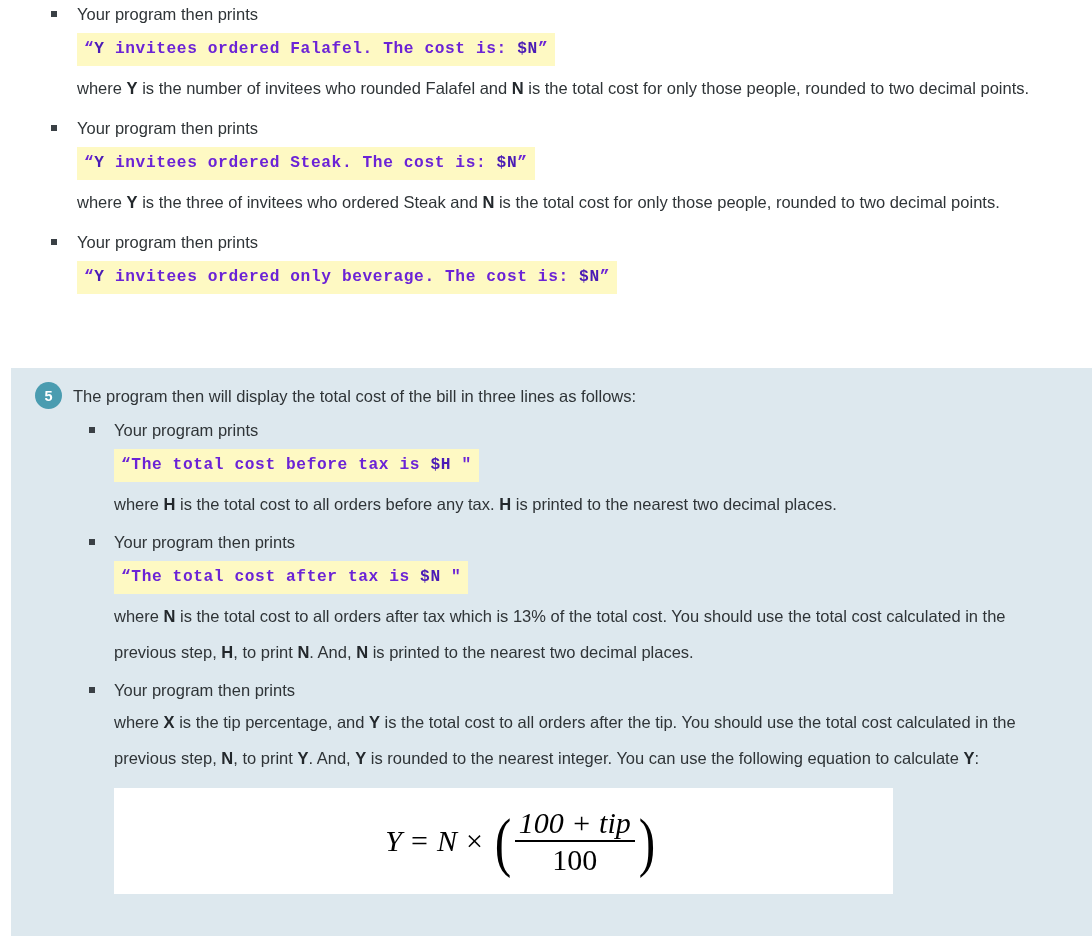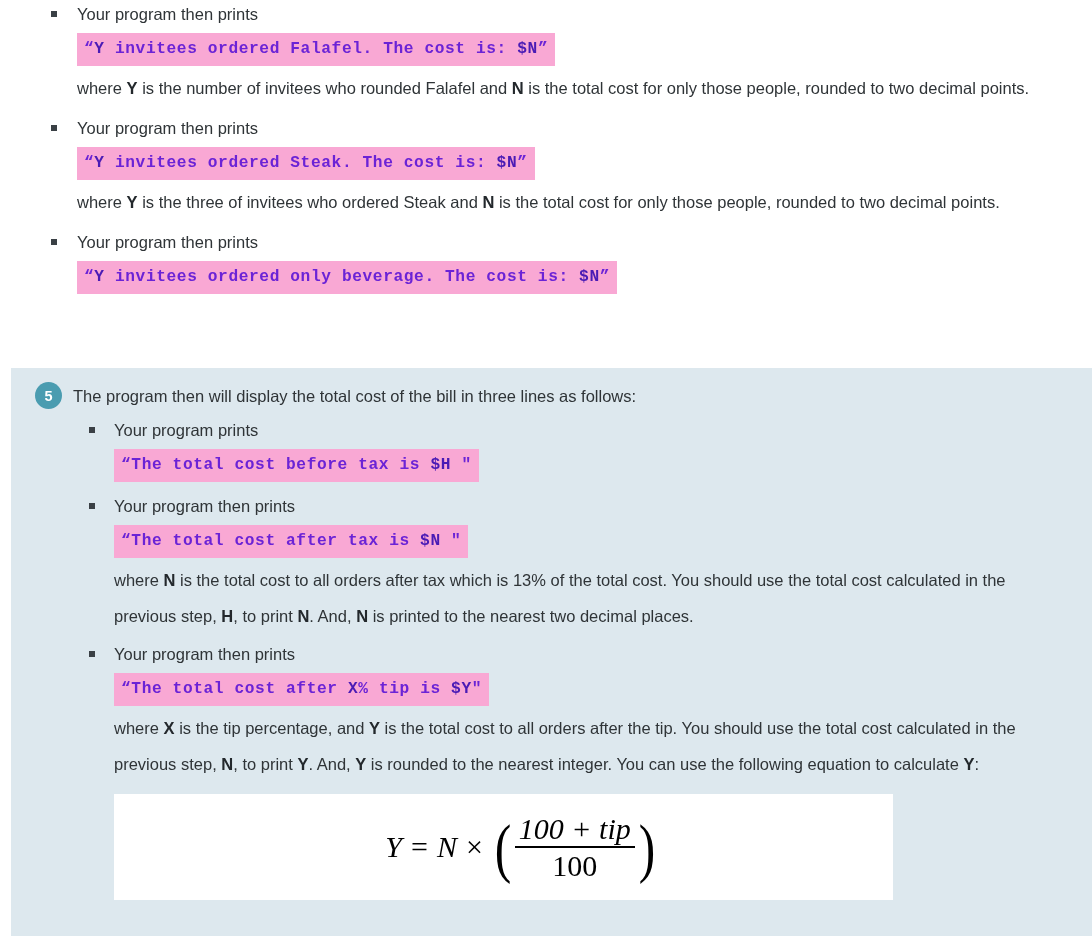--- a/index.html
+++ b/index.html
@@ -38,21 +38,21 @@
     left: 26px;
     top: 11px;
     width: 6px;
     height: 6px;
     background: #3a4045;
   }
 
   
   .code-chip {
     display: inline-block;
-    background: #f9a8d4;
+    background: #fef9c3;
     color: #6b23d6;
     font-family: "Liberation Mono", "DejaVu Sans Mono", monospace;
     font-size: 16.2px;
     font-weight: 700;
     letter-spacing: 0.6px;
     line-height: 30px;
     padding: 1px 7px 2px 7px;
     white-space: pre;
     margin-top: 5px;
     margin-bottom: 4px;
@@ -242,37 +242,37 @@
     </div>
 
     <div class="panel-body">
 
       <div class="bullet-item">
         <div class="bullet-row">
           <span class="sq"></span>
           <span>Your program prints</span>
         </div>
         <div class="code-chip">“The total cost before tax is <span class="ph">$H</span> "</div>
+        <p class="where"><span>where </span><b>H</b><span> is the total cost to all orders before any tax. </span><b>H</b><span> is printed to the nearest two decimal places.</span></p>
       </div>
 
       <div class="bullet-item" style="margin-top:6px;">
         <div class="bullet-row">
           <span class="sq"></span>
           <span>Your program then prints</span>
         </div>
         <div class="code-chip">“The total cost after tax is <span class="ph">$N</span> "</div>
         <p class="where"><span>where </span><b>N</b><span> is the total cost to all orders after tax which is 13% of the total cost. You should use the total cost calculated in the previous step, </span><b>H</b><span>, to print </span><b>N</b><span>. And, </span><b>N</b><span> is printed to the nearest two decimal places.</span></p>
       </div>
 
       <div class="bullet-item" style="margin-top:6px;">
         <div class="bullet-row">
           <span class="sq"></span>
           <span>Your program then prints</span>
         </div>
-        <div class="code-chip">“The total cost after <span class="ph">X</span>% tip is <span class="ph">$Y</span>"</div>
         <p class="where"><span>where </span><b>X</b><span> is the tip percentage, and </span><b>Y</b><span> is the total cost to all orders after the tip. You should use the total cost calculated in the previous step, </span><b>N</b><span>, to print </span><b>Y</b><span>. And, </span><b>Y</b><span> is rounded to the nearest integer. You can use the following equation to calculate </span><b>Y</b><span>:</span></p>
 
         <div class="formula-box">
           <div class="formula">
             <span class="it">Y</span>
             <span class="op">=</span>
             <span class="it">N</span>
             <span class="op">×</span>
             <span class="paren">(</span>
             <span class="frac">

